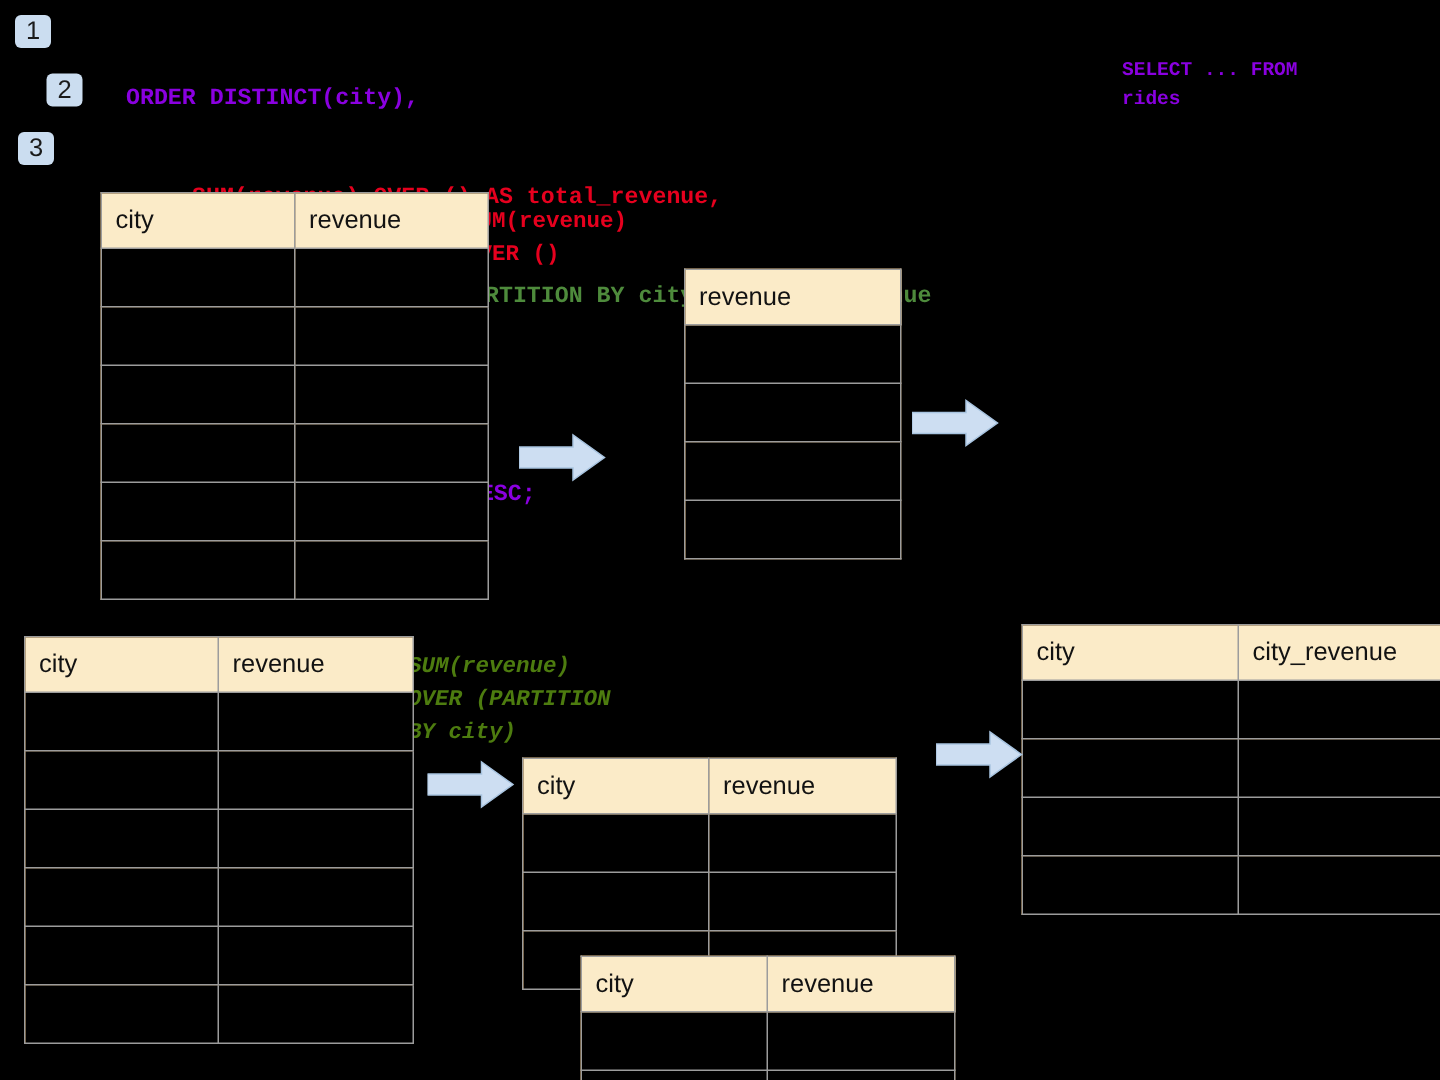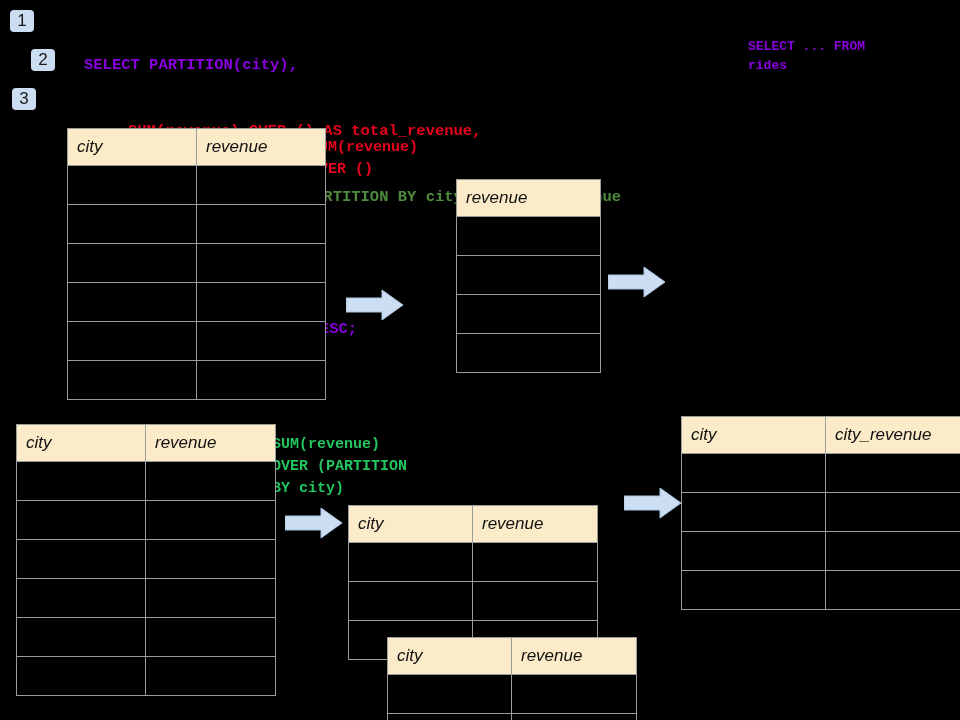--- a/index.html
+++ b/index.html
@@ -59,21 +59,20 @@
     line-height: 19px;
     white-space: pre;
   }
 
   
   .tbl {
     position: absolute;
     border-collapse: collapse;
     background: #a16207;
     table-layout: fixed;
-    font-style: italic;
   }
   .tbl td {
     border: 1px solid #9c9c9c;
     padding: 0;
     height: 38px;
     background: #000000;
   }
   .tbl td.hdr {
     background: #FBEBC8;
     color: #121212;
@@ -95,34 +94,34 @@
 </head>
 <body>
 
 <div id="canvas">
 
   <div class="badge" style="left:10px; top:10px;">1</div>
   <div class="badge" style="left:31px; top:49px;">2</div>
   <div class="badge" style="left:12px; top:88px;">3</div>
 
   <div class="sql" style="left:84px; top:10px;">
-    <div class="sql-line" style="color:#8A00E0; padding-left:0px;">SELECT PARTITION(city),</div>
+    <div class="sql-line" style="color:#8A00E0; padding-left:0px;">ORDER DISTINCT(city),</div>
     <div class="sql-line" style="color:#E6001E; padding-left:44px;">SUM(revenue) OVER () AS total_revenue,</div>
     <div class="sql-line" style="color:#4E8B3C; padding-left:44px;">SUM(revenue) OVER (PARTITION BY city) as city_revenue</div>
     <div class="sql-line" style="color:#8A00E0; padding-left:22px;">FROM rides</div>
     <div class="sql-line" style="color:#8A00E0; padding-left:22px;">ORDER by city_revenue DESC;</div>
   </div>
 
   <div class="caption-small" style="left:748px; top:37px; color:#8A00E0;">SELECT ... FROM
 rides</div>
 
   <div class="caption" style="left:310px; top:137px; color:#E6001E;">SUM(revenue)
 OVER ()</div>
 
-  <div class="caption" style="left:272px; top:434px; color:#22c55e;">SUM(revenue)
+  <div class="caption" style="left:272px; top:434px; color:#4d7c0f;font-style:italic;">SUM(revenue)
 OVER (PARTITION
 BY city)</div>
 
   <table class="tbl" style="left:67px; top:128px; width:238px;">
     <tbody>
         <tr>
       <td class="hdr" style="width:119px;">city</td>
       <td class="hdr" style="width:119px;">revenue</td>
     </tr>
     <tr>

